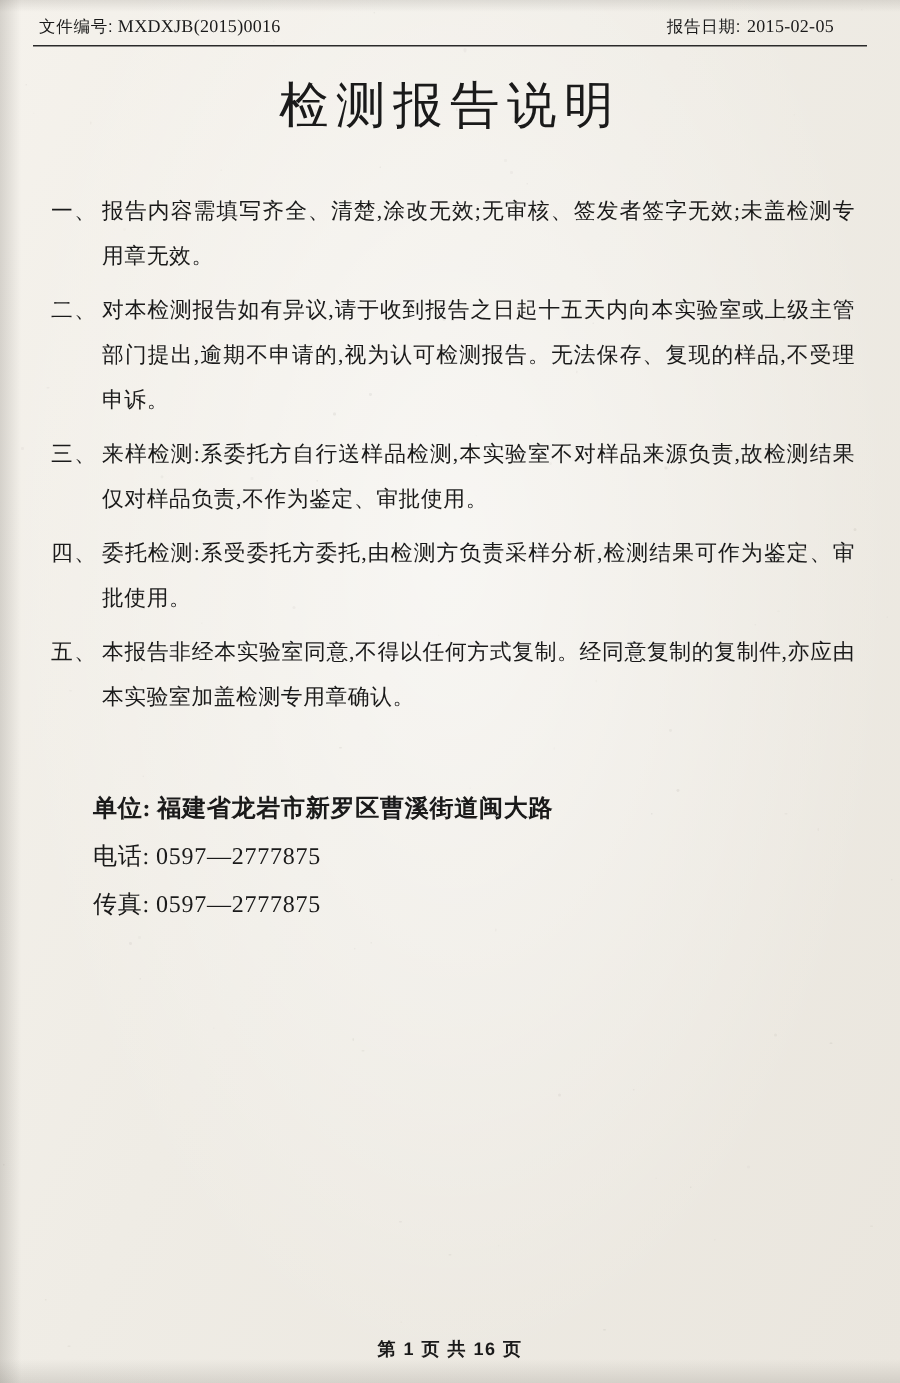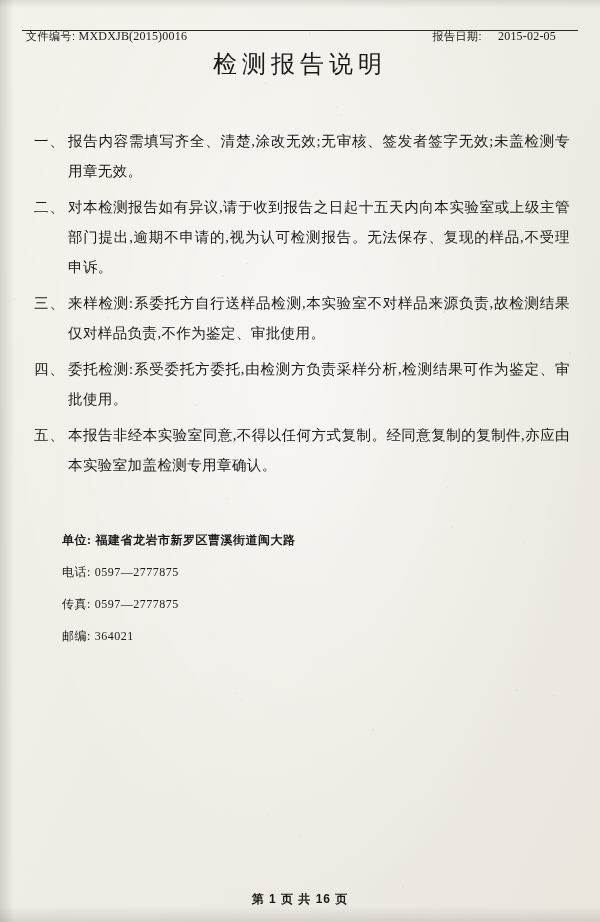--- a/index.html
+++ b/index.html
@@ -28,39 +28,39 @@
     background: rgba(120,115,105,0.16);
     border-radius: 50%;
   }
   .content {
     position: absolute;
     inset: 0;
   }
   
   .header {
     position: absolute;
-    top: 22px;
+    top: 10px;
     left: 26px;
     right: 26px;
     height: 22px;
     display: flex;
-    align-items: flex-end;
+    align-items: flex-start;
     justify-content: space-between;
     font-size: 11.5px;
   }
   .header-left {
     display: flex;
     align-items: baseline;
     gap: 3px;
     white-space: nowrap;
   }
   .header-right {
     display: flex;
     align-items: baseline;
-    gap: 16px;
+    gap: 4px;
     white-space: nowrap;
     padding-right: 18px;
   }
   .hdr-label {
     font-family: "Liberation Sans", "DejaVu Sans", sans-serif;
     font-size: 11px;
     letter-spacing: 0.5px;
   }
   .hdr-value {
     font-family: "Liberation Serif", "DejaVu Serif", serif;
@@ -73,21 +73,21 @@
     left: 22px;
     right: 22px;
     border-top: 1.2px solid #2a2a2a;
   }
   .title {
     position: absolute;
     top: 48px;
     left: 0;
     right: 0;
     text-align: center;
-    font-size: 24px;
+    font-size: 33px;
     letter-spacing: 5px;
     font-weight: 500;
     font-family: "Liberation Serif", "DejaVu Serif", serif;
   }
   .clauses {
     position: absolute;
     top: 126px;
     left: 34px;
     right: 30px;
   }
@@ -108,21 +108,21 @@
     letter-spacing: 0.4px;
   }
   .contact {
     position: absolute;
     top: 524px;
     left: 62px;
     right: 40px;
   }
   .contact-row {
     display: flex;
-    font-size: 12px;
+    font-size: 16px;
     line-height: 32px;
     letter-spacing: 0.5px;
   }
   .contact-label {
     flex: 0 0 auto;
     white-space: nowrap;
   }
   .contact-value {
     flex: 1;
     padding-left: 4px;
@@ -306,24 +306,20 @@
       <div class="contact-value">福建省龙岩市新罗区曹溪街道闽大路</div>
     </div>
     <div class="contact-row">
       <div class="contact-label">电话:</div>
       <div class="contact-value">0597—2777875</div>
     </div>
     <div class="contact-row">
       <div class="contact-label">传真:</div>
       <div class="contact-value">0597—2777875</div>
     </div>
-    <div class="contact-row">
-      <div class="contact-label">邮编:</div>
-      <div class="contact-value">364021</div>
-    </div>
   </div>
 
   <div class="footer">第 1 页 共 16 页</div>
 </div>
 
 <div class="edge-shadow-left"></div>
 <div class="edge-shadow-top"></div>
 <div class="edge-shadow-bottom"></div>
 
 </body></html>

